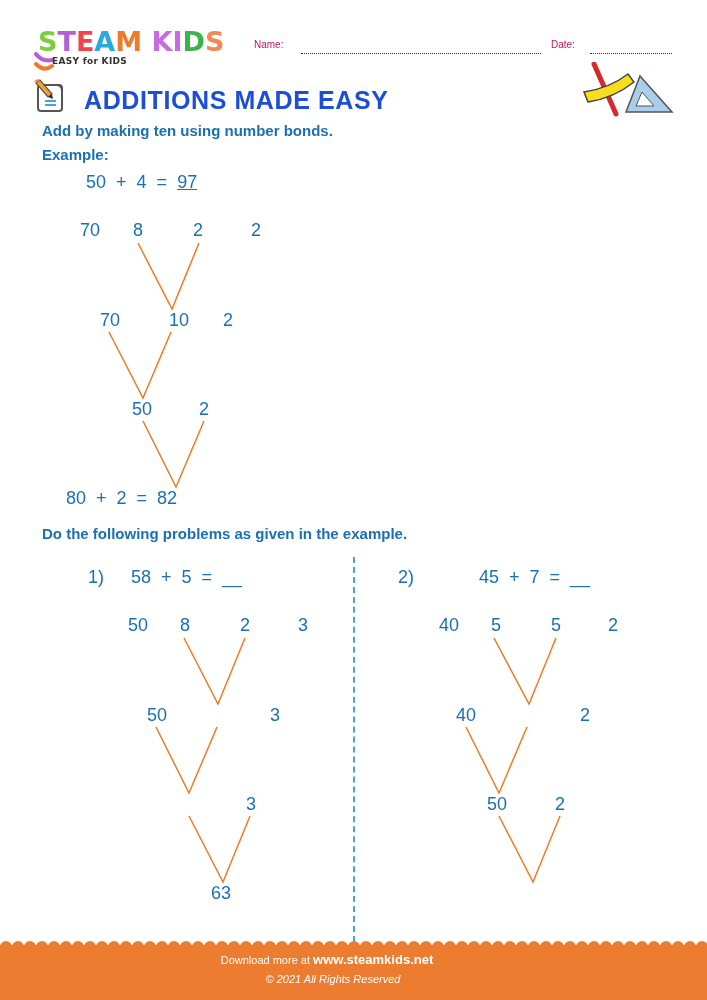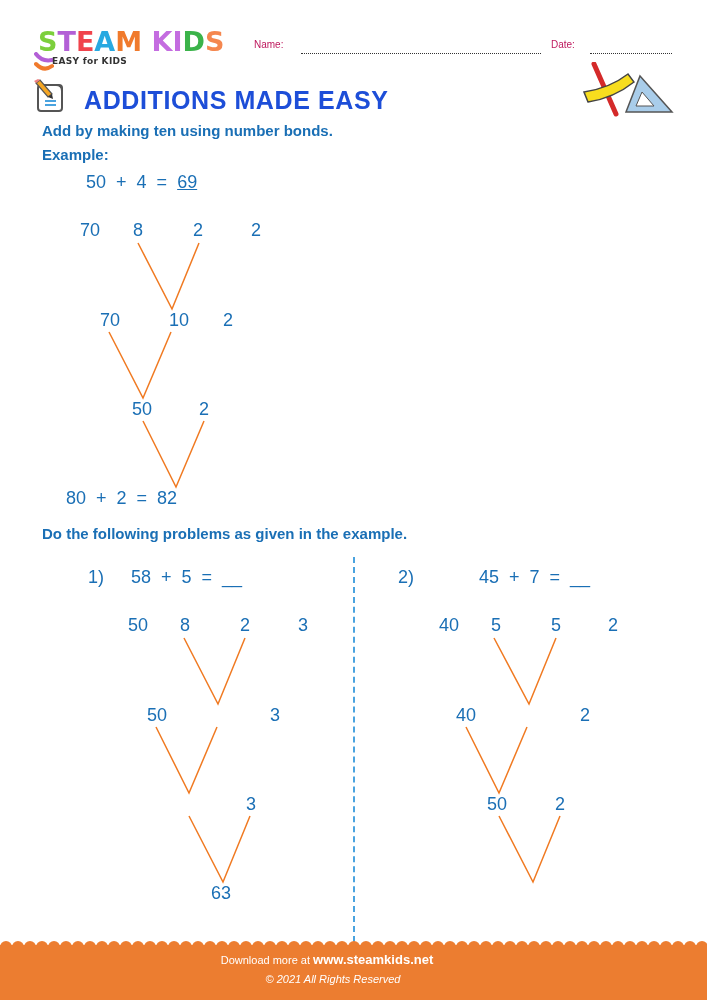--- a/index.html
+++ b/index.html
@@ -75,21 +75,21 @@
   <line x1="14" y1="2" x2="36" y2="52" stroke="#d42a2a" stroke-width="5" stroke-linecap="round"></line>
   <polygon points="60,14 92,50 46,50" fill="#a9cdea" stroke="#555" stroke-width="1.5"></polygon>
   <polygon points="62,30 74,44 56,44" fill="#fff" stroke="#555" stroke-width="1"></polygon>
   <path d="M4 30 Q30 26 48 12 L54 20 Q34 36 8 40 Z" fill="#f7dd1e" stroke="#444" stroke-width="1.5"></path>
 </svg>
 
 <div class="abs blue-b" style="left:42px; top:122px;">Add by making ten using number bonds.</div>
 <div class="abs blue-b" style="left:42px; top:146px;">Example:</div>
 
 <div class="abs num" style="left:86px; top:172px;">
-  <span>50</span>&nbsp;&nbsp;<span>+</span>&nbsp;&nbsp;<span>4</span>&nbsp;&nbsp;<span>=</span>&nbsp;&nbsp;<span class="ans">69</span>
+  <span>50</span>&nbsp;&nbsp;<span>+</span>&nbsp;&nbsp;<span>4</span>&nbsp;&nbsp;<span>=</span>&nbsp;&nbsp;<span class="ans">97</span>
 </div>
 
 <div class="abs num" style="left:80px; top:220px;">70</div>
 <div class="abs num" style="left:133px; top:220px;">8</div>
 <div class="abs num" style="left:193px; top:220px;">2</div>
 <div class="abs num" style="left:251px; top:220px;">2</div>
 
 <div class="abs num" style="left:100px; top:310px;">70</div>
 <div class="abs num" style="left:169px; top:310px;">10</div>
 <div class="abs num" style="left:223px; top:310px;">2</div>

